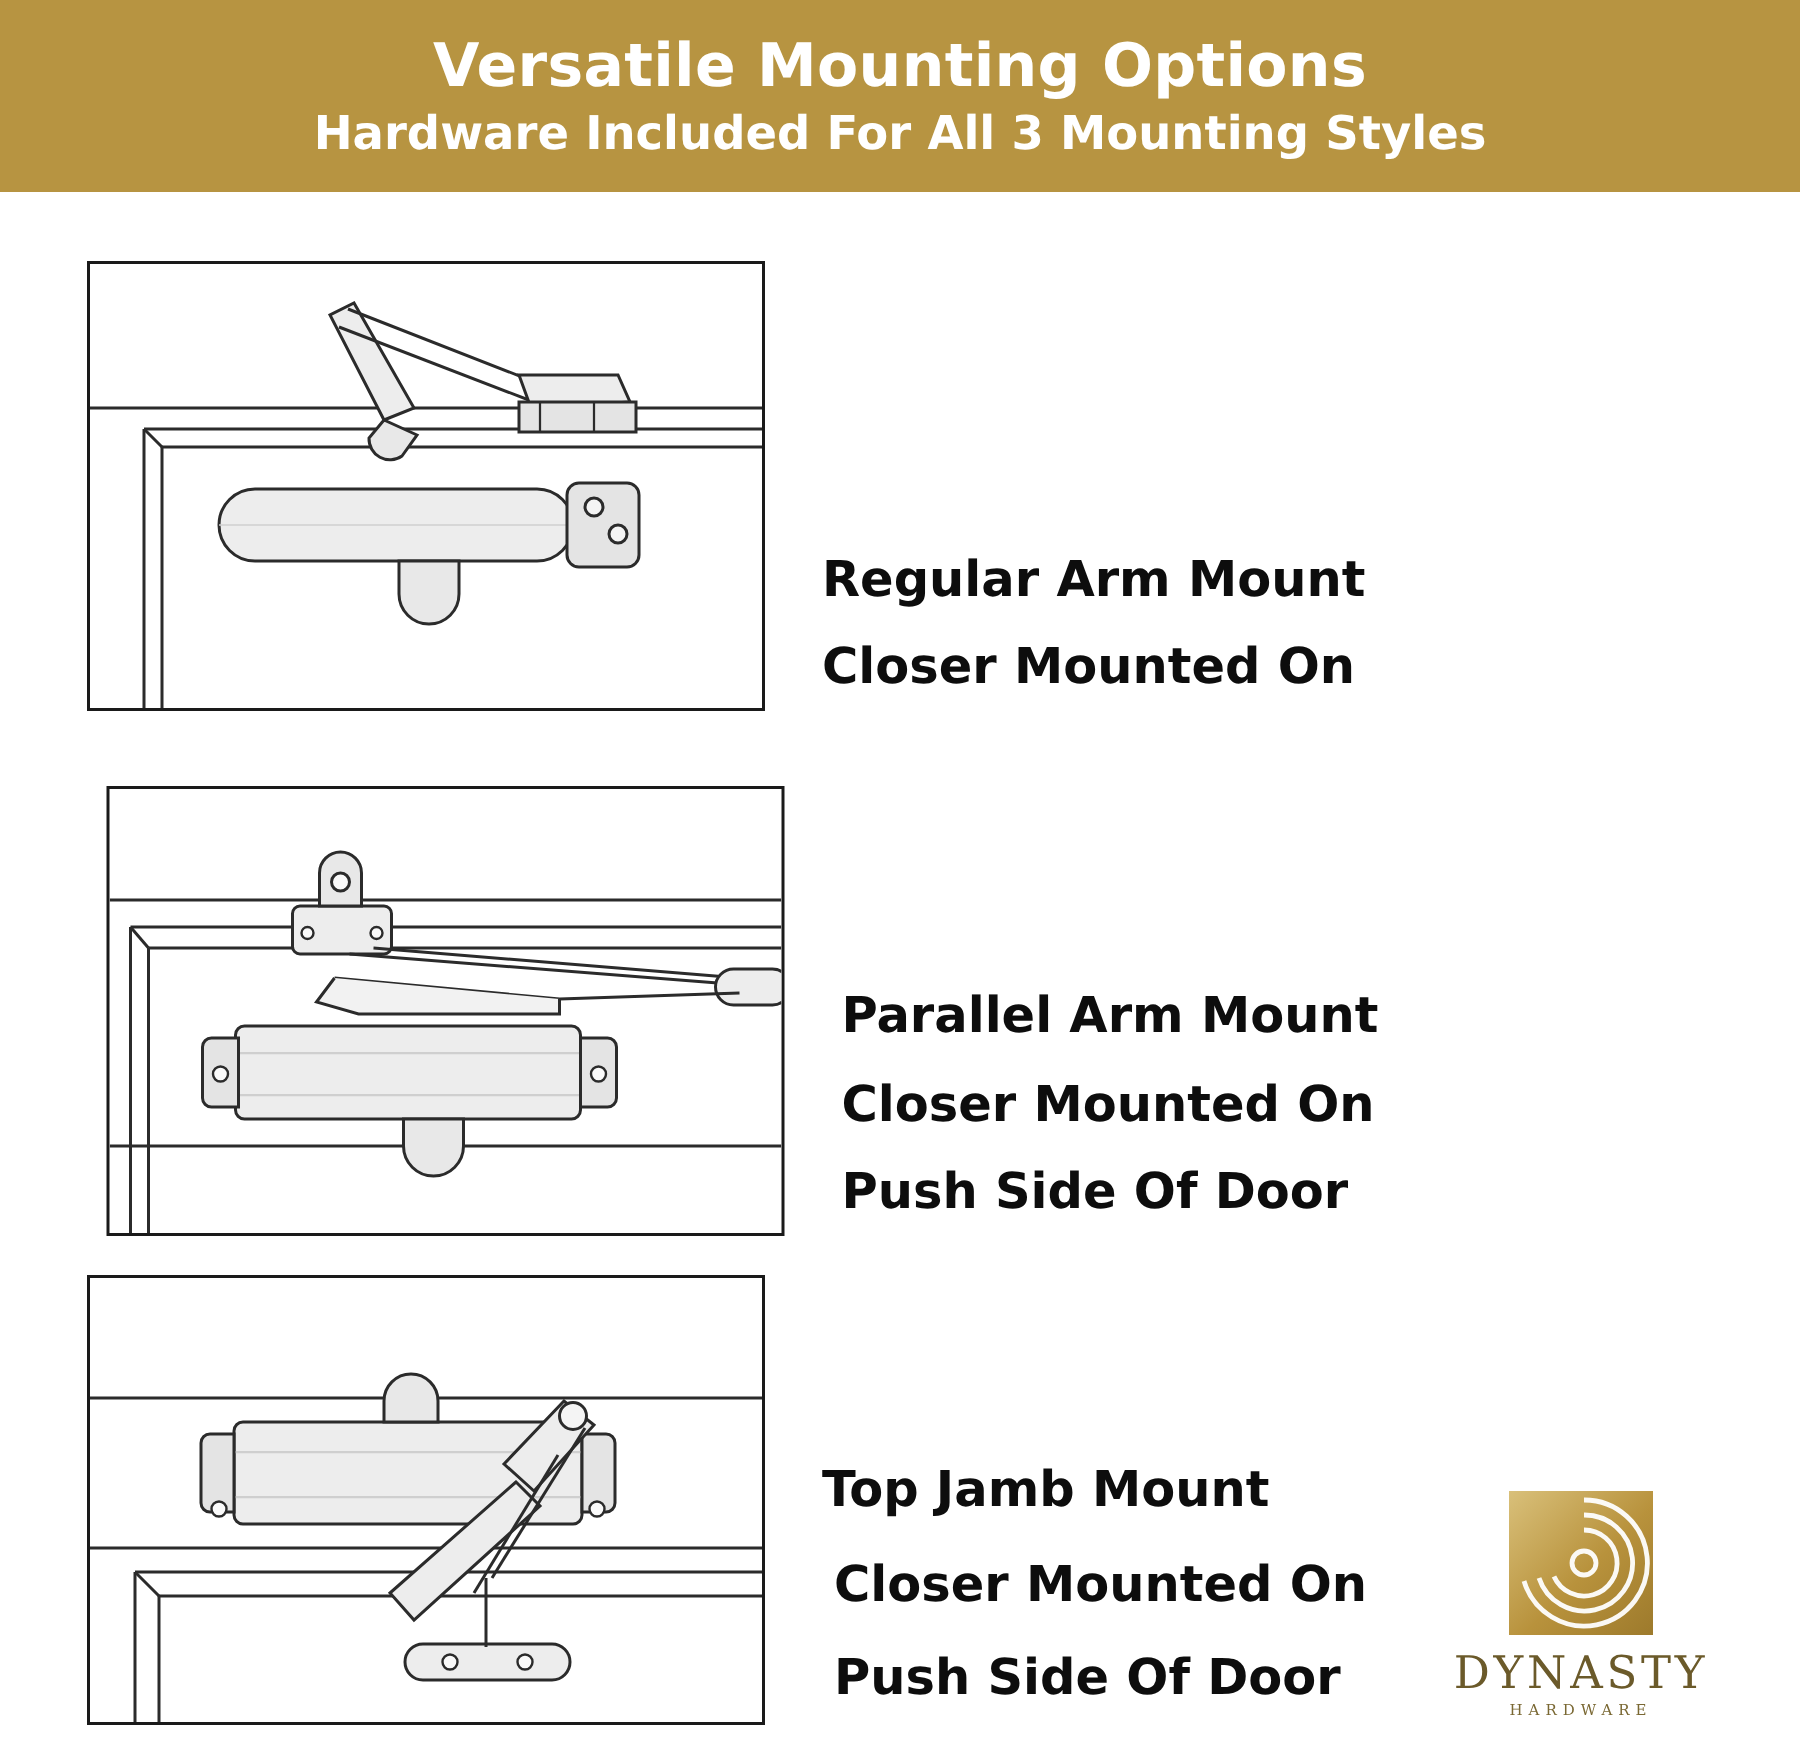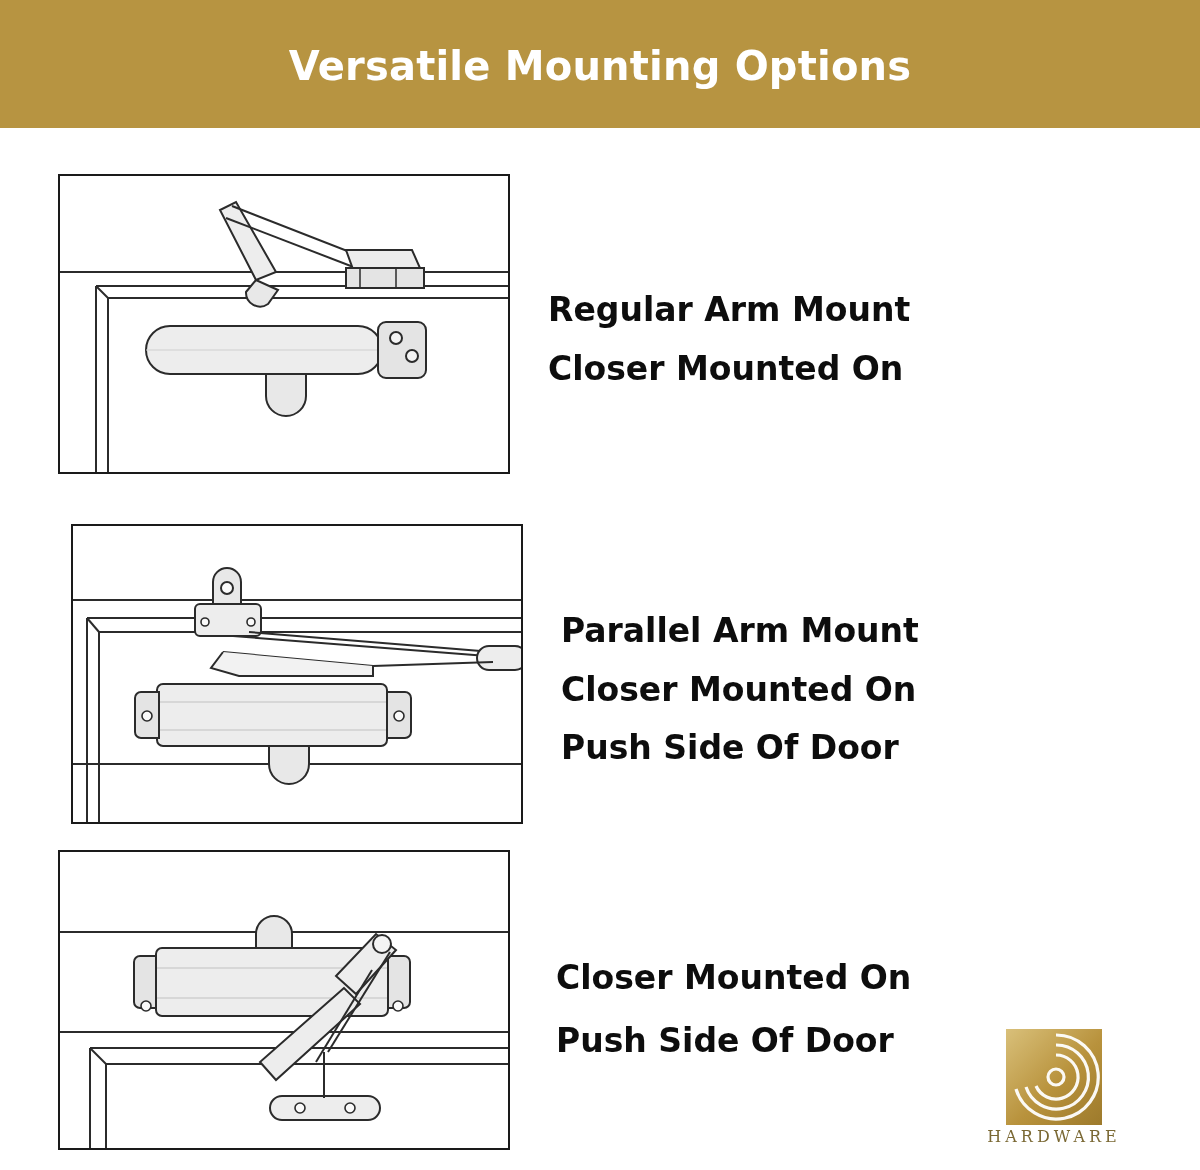--- a/index.html
+++ b/index.html
@@ -50,21 +50,21 @@
     position: relative;
     width: 1200px;
     height: 1042px;
   }
   .row {
     position: absolute;
     left: 0;
     width: 1200px;
     display: flex;
     flex-direction: row;
-    align-items: center;
+    align-items: flex-end;
   }
   .row-1 { top: 46px; }
   .row-2 { top: 396px; margin-left: 13px; }
   .row-3 { top: 722px; }
 
   .figure {
     margin-left: 58px;
     width: 452px;
     height: 300px;
     border: 2px solid #1a1a1a;
@@ -112,30 +112,31 @@
     margin-top: 8px;
     font-family: "DejaVu Serif", serif;
     font-size: 30px;
     letter-spacing: 2.5px;
     color: #6b5a2a;
     font-weight: normal;
   }
   .logo-sub {
     margin-top: 2px;
     font-family: "DejaVu Serif", serif;
-    font-size: 16px;
+    font-size: 10px;
     letter-spacing: 4px;
     color: #7a6833;
   }
 </style>
 </head>
 <body>
 
 <div class="banner">
   <div class="banner-title">Versatile Mounting Options</div>
+  <div class="banner-subtitle">Hardware Included For All 3 Mounting Styles</div>
 </div>
 
 <div class="content">
 
   <div class="row row-1">
     <div class="figure">
       <svg width="448" height="296" viewBox="0 0 448 296">
         <g fill="none" stroke="#2b2b2b" stroke-width="2">
 
           <line x1="0" y1="96" x2="448" y2="96"></line>
@@ -260,32 +261,34 @@
           <path d="M312 118 L256 210" stroke="#2b2b2b" stroke-width="2" fill="none"></path>
 
           <path d="M222 244 h86 a12 12 0 0 1 0 24 h-86 a12 12 0 0 1 0 -24 z" fill="#ededed" stroke="#2b2b2b" stroke-width="2"></path>
           <circle cx="240" cy="256" r="5" fill="#fafafa" stroke="#2b2b2b" stroke-width="1.6"></circle>
           <circle cx="290" cy="256" r="5" fill="#fafafa" stroke="#2b2b2b" stroke-width="1.6"></circle>
           <line x1="264" y1="200" x2="264" y2="246" stroke="#2b2b2b" stroke-width="2"></line>
         </g>
       </svg>
     </div>
     <div class="caption caption-3">
+      <div class="caption-line">Top Jamb Mount</div>
       <div class="caption-line indent">Closer Mounted On</div>
       <div class="caption-line indent">Push Side Of Door</div>
     </div>
   </div>
 
   <div class="logo">
     <div class="logo-mark">
       <svg width="96" height="96" viewBox="0 0 96 96">
         <g fill="none" stroke="#ffffff" stroke-width="3.2" opacity="0.95">
           <circle cx="50" cy="48" r="8"></circle>
           <path d="M50 26 a22 22 0 1 1 -20 31"></path>
           <path d="M50 16 a32 32 0 1 1 -30 42"></path>
           <path d="M50 6 a42 42 0 1 1 -40 54"></path>
         </g>
       </svg>
     </div>
+    <div class="logo-name">DYNASTY</div>
     <div class="logo-sub">HARDWARE</div>
   </div>
 
 </div>
 
 </body></html>

